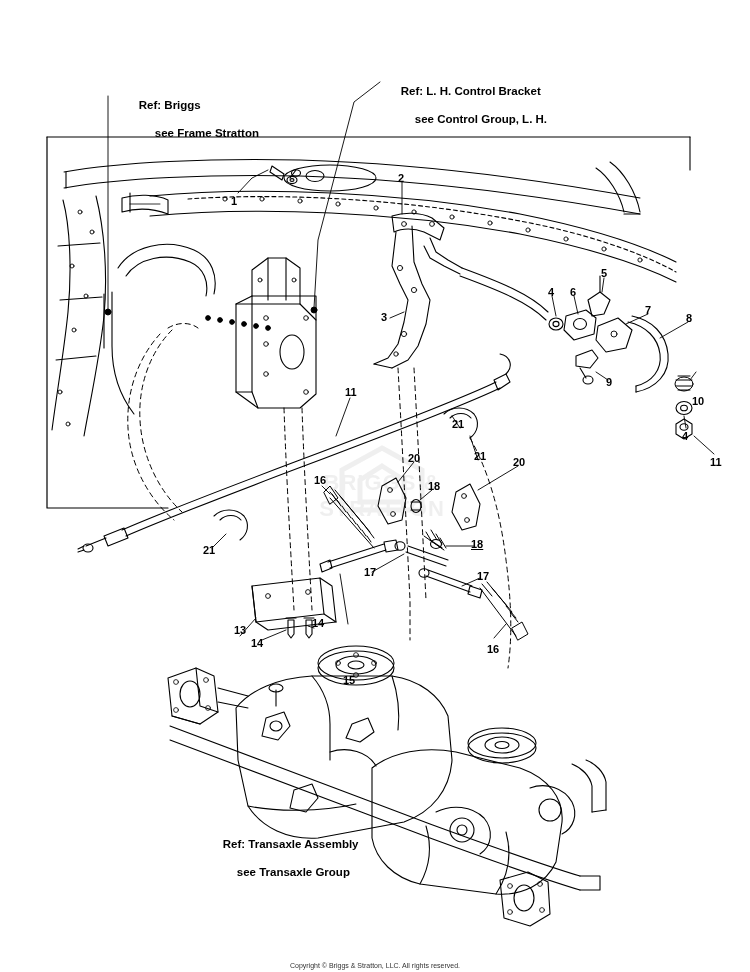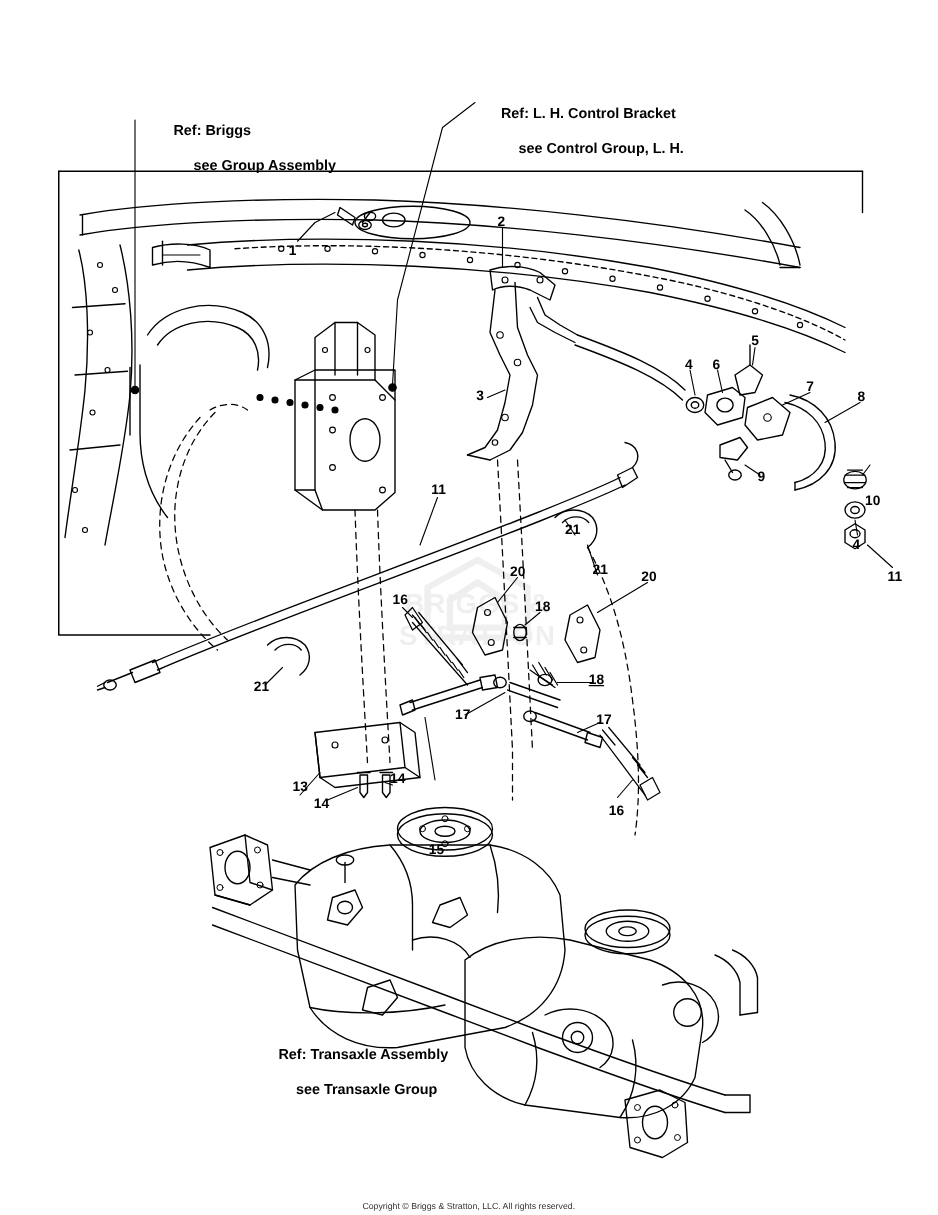--- a/index.html
+++ b/index.html
@@ -457,21 +457,21 @@
 
         <path d="M478 460 L470 436"></path>
 
         <path d="M460 428 L452 416"></path>
       </g>
     </g>
   </svg>
 
   <div class="ref-lbl" style="left:126px; top:84px;">
     <span>Ref: Briggs</span><br>
-    <span style="padding-left:16px; display:inline-block;">see Group Assembly</span>
+    <span style="padding-left:16px; display:inline-block;">see Frame Stratton</span>
   </div>
 
   <div class="ref-lbl" style="left:388px; top:70px;">
     <span>Ref: L. H. Control Bracket</span><br>
     <span style="padding-left:14px; display:inline-block;">see Control Group, L. H.</span>
   </div>
 
   <div class="ref-lbl" style="left:210px; top:823px;">
     <span>Ref: Transaxle Assembly</span><br>
     <span style="padding-left:14px; display:inline-block;">see Transaxle Group</span>

